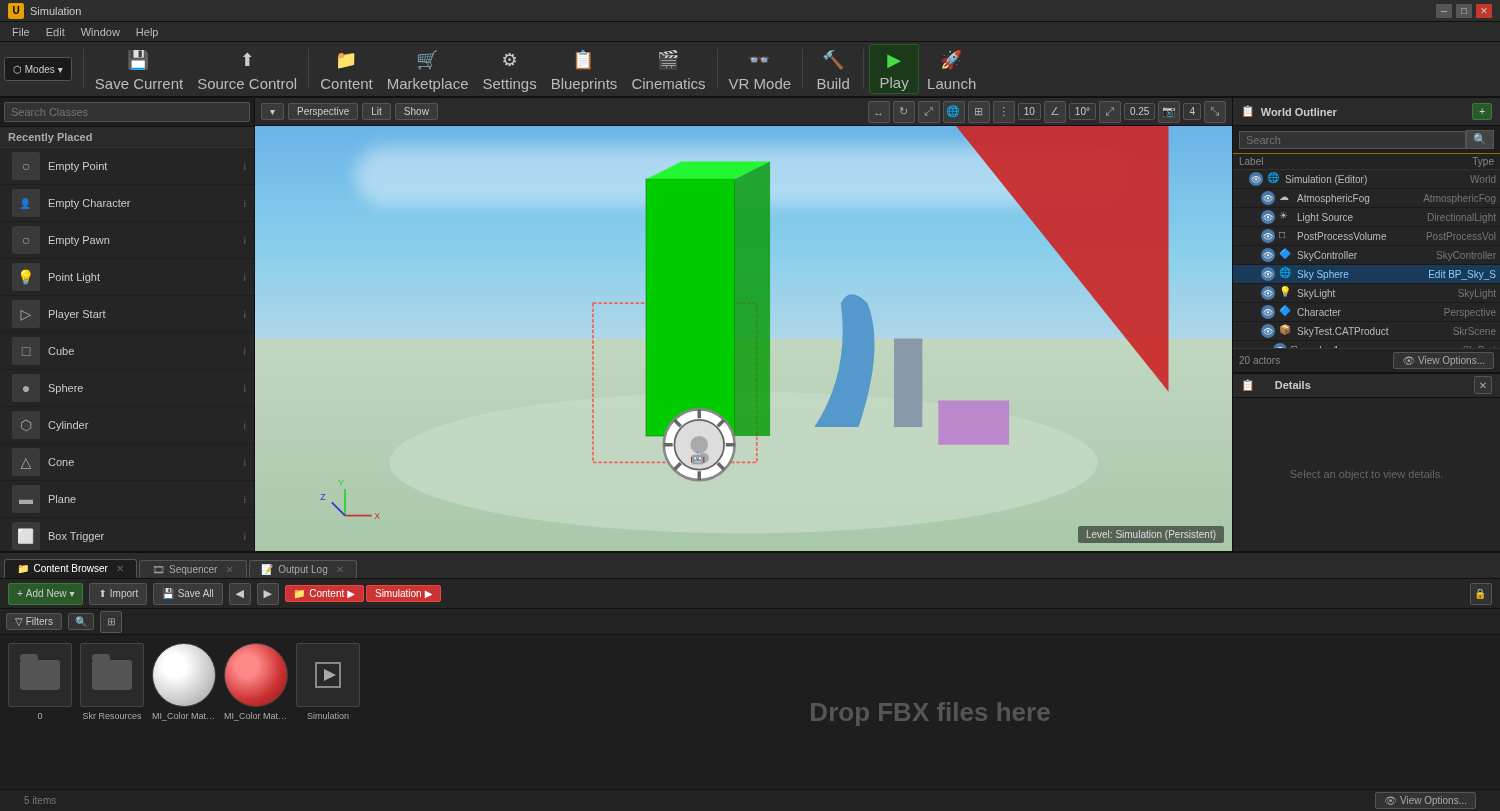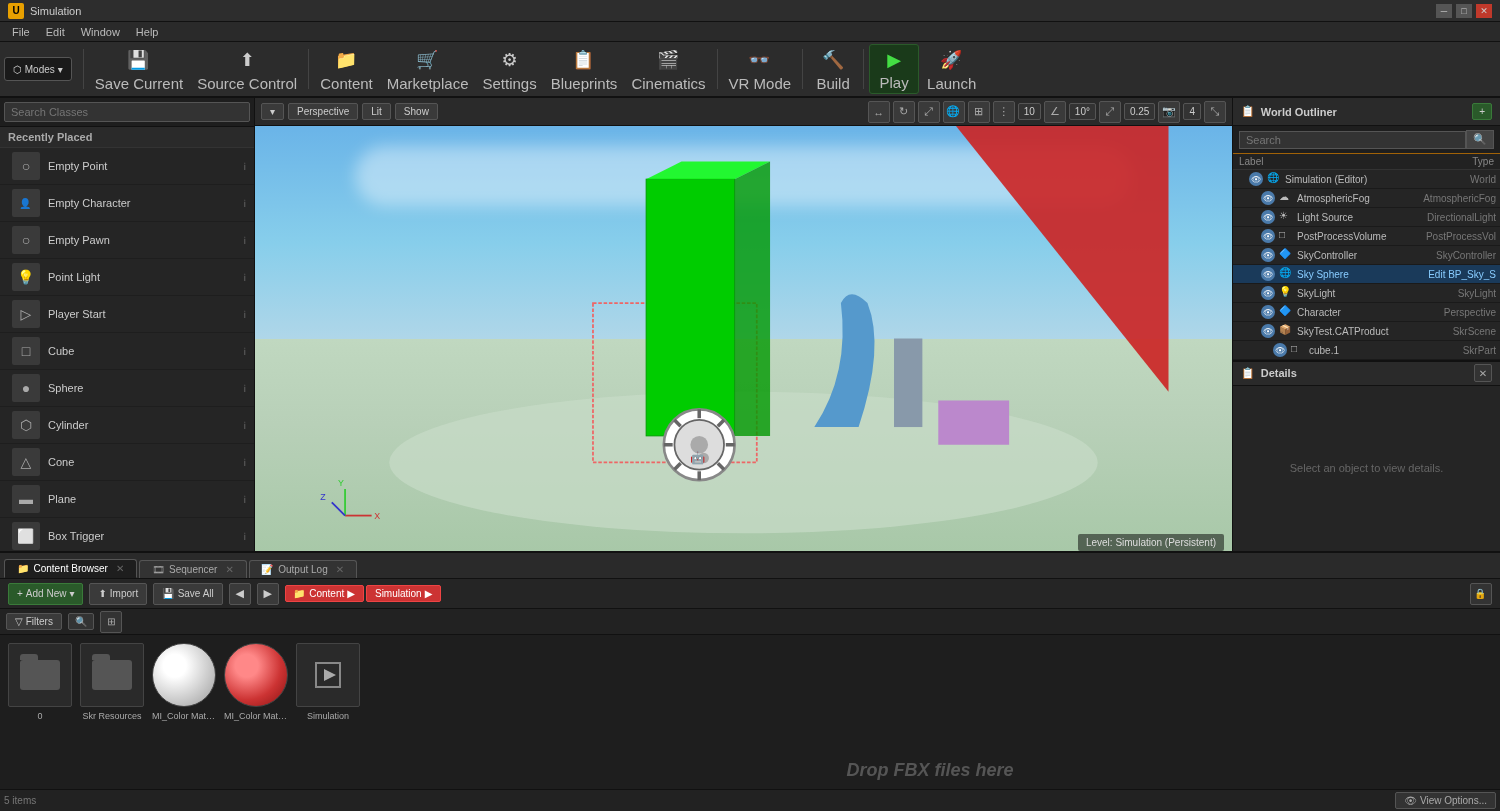--- a/index.html
+++ b/index.html
@@ -42,21 +42,21 @@
     #viewport-area { flex: 1; display: flex; flex-direction: column; background: #1a1a1a; }
     #viewport-toolbar { height: 28px; background: #2a2a2a; border-bottom: 1px solid #111; display: flex; align-items: center; padding: 0 6px; gap: 4px; }
     #viewport-toolbar .vp-btn { background: #3a3a3a; border: 1px solid #555; color: #ccc; padding: 2px 8px; font-size: 10px; cursor: pointer; border-radius: 2px; display: flex; align-items: center; gap: 3px; }
     .vp-spacer { flex: 1; }
     .vp-icon-group { display: flex; gap: 3px; align-items: center; }
     .vp-icon { width: 22px; height: 22px; background: #3a3a3a; border: 1px solid #555; border-radius: 2px; display: flex; align-items: center; justify-content: center; font-size: 11px; cursor: pointer; color: #aaa; }
     .vp-num { background: #333; border: 1px solid #555; color: #ccc; padding: 2px 5px; font-size: 10px; border-radius: 2px; }
 
     
     #viewport { flex: 1; background: linear-gradient(180deg, #87CEEB 0%, #b0d4e8 35%, #c8e0d0 60%, #e0e8d8 80%, #d8e0d0 100%); position: relative; overflow: hidden; }
-    .level-label { position: absolute; bottom: 0; right: 8px; background: rgba(0,0,0,0.5); padding: 3px 8px; font-size: 10px; color: #ddd; border-radius: 2px; }
+    .level-label { position: absolute; bottom: 8px; right: 8px; background: rgba(0,0,0,0.5); padding: 3px 8px; font-size: 10px; color: #ddd; border-radius: 2px; }
     .sky-bg { position: absolute; top: 0; left: 0; right: 0; height: 55%; background: linear-gradient(180deg, #6ab4e8 0%, #87CEEB 50%, #b8d8e8 100%); }
     .clouds { position: absolute; top: 20px; left: 100px; right: 100px; height: 60px; background: rgba(255,255,255,0.4); border-radius: 30px; filter: blur(8px); }
     .ground-plane { position: absolute; bottom: 0; left: 0; right: 0; height: 50%; background: linear-gradient(180deg, #c0d8c0 0%, #b8d0b8 40%, #a8c8a8 100%); }
 
     
     #right-panel { width: 268px; background: #252525; border-left: 1px solid #111; display: flex; flex-direction: column; flex-shrink: 0; }
     .right-panel-header { height: 28px; background: #2a2a2a; border-bottom: 1px solid #111; display: flex; align-items: center; padding: 0 8px; gap: 6px; }
     .right-panel-header .ph-title { font-size: 11px; color: #ccc; font-weight: bold; }
     .outliner-search { padding: 4px 6px; background: #1e1e1e; border-bottom: 1px solid #a16207; display: flex; align-items: center; }
     .outliner-search input { flex: 1; background: #333; border: 1px solid #555; color: #ccc; padding: 2px 6px; font-size: 11px; }
@@ -95,22 +95,22 @@
     .filter-btn { background: #3a3a3a; border: 1px solid #555; color: #ccc; padding: 2px 8px; font-size: 10px; cursor: pointer; border-radius: 2px; display: flex; align-items: center; gap: 3px; }
     .filter-search { flex: 1; background: #333; border: 1px solid #555; color: #ccc; padding: 2px 6px; font-size: 10px; border-radius: 2px; }
     .filter-search-btn { background: #333; border: 1px solid #555; color: #aaa; padding: 2px 6px; cursor: pointer; font-size: 10px; border-radius: 2px; }
     .content-area { flex: 1; display: flex; padding: 8px; gap: 8px; overflow: auto; background: #1e1e1e; }
     .content-item { display: flex; flex-direction: column; align-items: center; gap: 4px; cursor: pointer; }
     .content-thumb { width: 64px; height: 64px; border: 1px solid #444; border-radius: 2px; display: flex; align-items: center; justify-content: center; background: #333; overflow: hidden; }
     .content-thumb.folder { background: #2a2a2a; }
     .folder-icon { width: 40px; height: 30px; background: #555; border-radius: 3px; position: relative; }
     .folder-icon::before { content: ''; position: absolute; top: -6px; left: 0; width: 18px; height: 6px; background: #555; border-radius: 3px 3px 0 0; }
     .content-label { font-size: 9px; color: #aaa; text-align: center; max-width: 64px; overflow: hidden; text-overflow: ellipsis; white-space: nowrap; }
-    .drop-zone { flex: 1; display: flex; align-items: flex-end; justify-content: center; color: #555; font-size: 18px; font-weight: bold; font-style: italic; }
-    .bottom-footer { height: 22px; background: #222; border-top: 1px solid #111; display: flex; align-items: center; padding: 0 4px; gap: 8px; }
+    .drop-zone { flex: 1; display: flex; align-items: center; justify-content: center; color: #555; font-size: 26px; font-weight: bold; }
+    .bottom-footer { height: 22px; background: #222; border-top: 1px solid #111; display: flex; align-items: center; padding: 0 24px; gap: 8px; }
     .footer-count { font-size: 10px; color: #777; }
     .footer-spacer { flex: 1; }
     .view-options-btn { background: #333; border: 1px solid #555; color: #aaa; padding: 2px 8px; font-size: 10px; cursor: pointer; border-radius: 2px; display: flex; align-items: center; gap: 3px; }
 
     
     #scene-svg { position: absolute; top: 0; left: 0; width: 100%; height: 100%; }
   </style>
 </head>
 <body>
 
@@ -420,25 +420,33 @@
         <span class="item-type">SkrScene</span>
       </div>
       <div class="outliner-item indent3">
         <div class="eye-icon">👁</div>
         <span class="item-icon">□</span>
         <span class="item-name">cube.1</span>
         <span class="item-type">SkrPart</span>
       </div>
 
     </div>
+    <div class="outliner-footer">
+      <span>20 actors</span>
+      <div style="flex:1;"></div>
+      <button style="background:#333; border:1px solid #555; color:#aaa; padding:2px 8px; font-size:10px; cursor:pointer; border-radius:2px;">
+        <span>👁</span>
+        <span>View Options...</span>
+      </button>
+    </div>
 
     <div class="details-panel">
       <div class="details-header">
         <span>📋</span>
-        <span style="margin-left:6px;">Details</span>
+        <span style="margin-left:20px;">Details</span>
         <div style="flex:1;"></div>
         <button style="background:#333; border:1px solid #555; color:#aaa; width:18px; height:18px; display:flex; align-items:center; justify-content:center; cursor:pointer; border-radius:2px; font-size:10px;">✕</button>
       </div>
       <div class="details-content">
         <span>Select an object to view details.</span>
       </div>
     </div>
   </div>
 </div>
 

